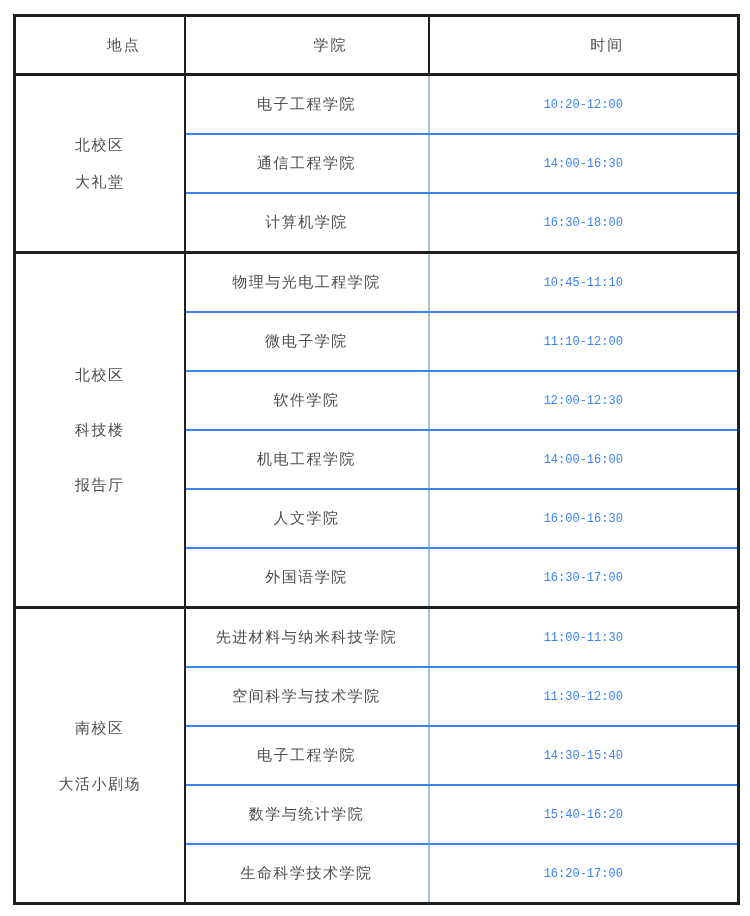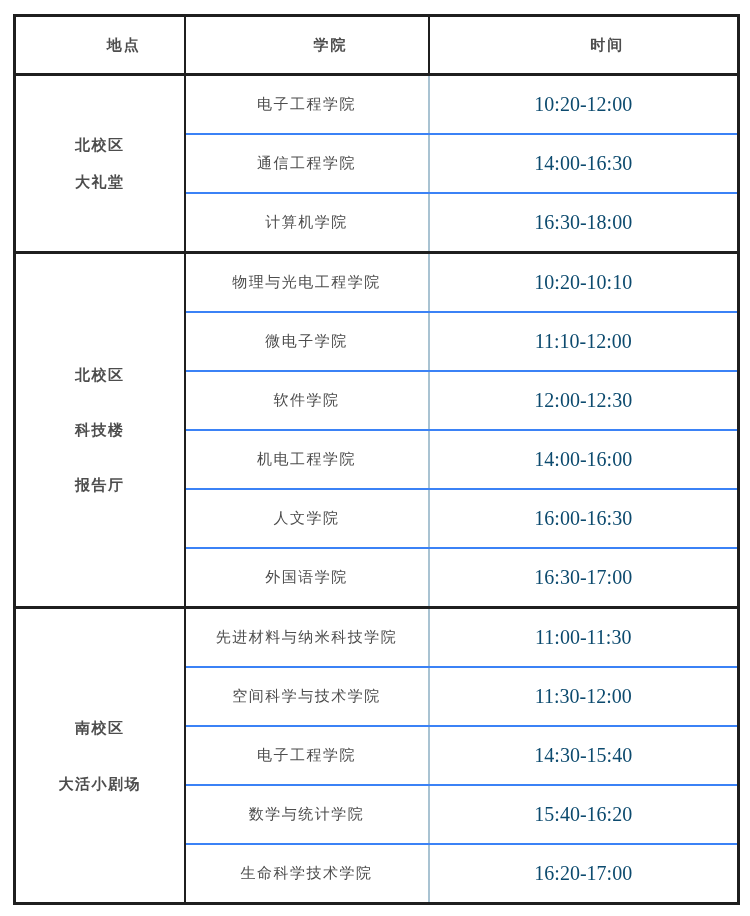--- a/index.html
+++ b/index.html
@@ -29,51 +29,50 @@
   th, td {
     padding: 0;
     text-align: center;
     vertical-align: middle;
     color: #4d4d4d;
     background: #ffffff;
   }
   thead th {
     height: 56px;
     font-size: 15px;
-    font-weight: bold;
+    font-weight: normal;
     letter-spacing: 2px;
     border: 2px solid #1f1f1f;
     border-bottom-width: 3px;
     padding-left: 48px;
   }
   thead th.h-college { border-right: none; }
   thead th.h-time { border-left: 2px solid #1f1f1f; margin-left: 44px; }
 
   tbody td {
     height: 57px;
     border: 2px solid #3b82f6;
   }
   td.college {
     font-size: 15px;
     letter-spacing: 1.5px;
     border-right: none;
   }
   td.time {
-    font-family: Liberation Serif, serif;
-    font-size: 20px;
-    color: #0c4a6e;
+    font-family: Liberation Mono, monospace;
+    font-size: 12px;
+    color: #3b82f6;
     border-left: 2px solid #a9c3d2;
   }
   tr.group-start td { border-top: 3px solid #1f1f1f; }
 
   td.loc {
     font-size: 15px;
     letter-spacing: 1.5px;
     border-right: 2px solid #1f1f1f;
-    font-weight: bold;
   }
   .loc-stack {
     display: flex;
     flex-direction: column;
     align-items: center;
     justify-content: center;
     height: 100%;
   }
   .loc-stack.g1 { gap: 21px; }
   .loc-stack.g2 { gap: 39px; }
@@ -120,21 +119,21 @@
 
       <tr class="group-start">
         <td class="loc" rowspan="6">
           <div class="loc-stack g2">
             <div class="loc-line">北校区</div>
             <div class="loc-line">科技楼</div>
             <div class="loc-line">报告厅</div>
           </div>
         </td>
         <td class="college">物理与光电工程学院</td>
-        <td class="time">10:20-10:10</td>
+        <td class="time">10:45-11:10</td>
       </tr>
       <tr>
         <td class="college">微电子学院</td>
         <td class="time">11:10-12:00</td>
       </tr>
       <tr>
         <td class="college">软件学院</td>
         <td class="time">12:00-12:30</td>
       </tr>
       <tr>

